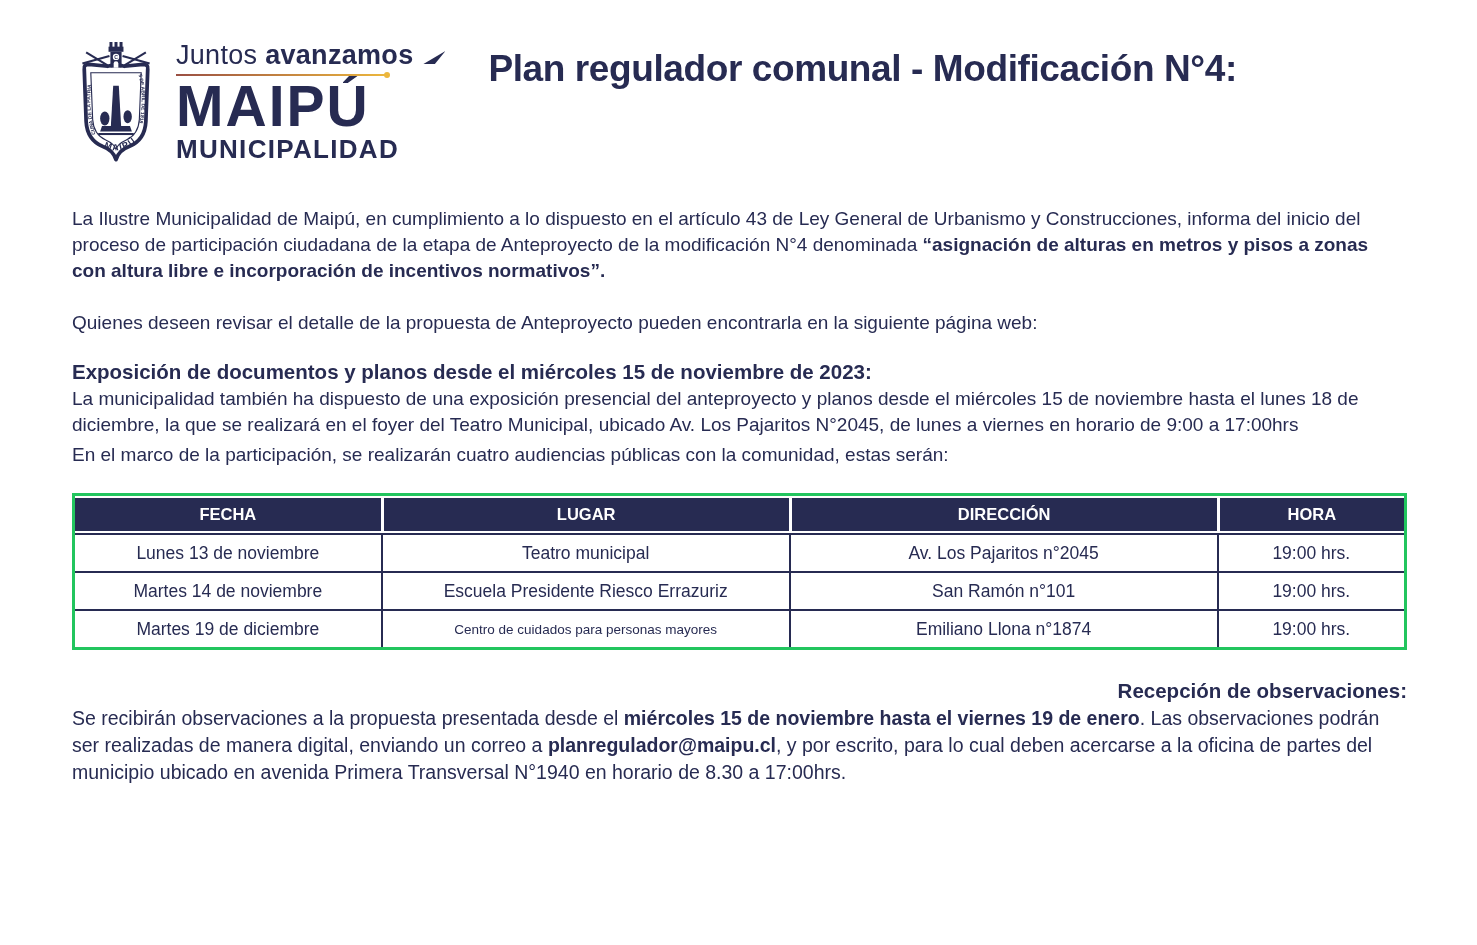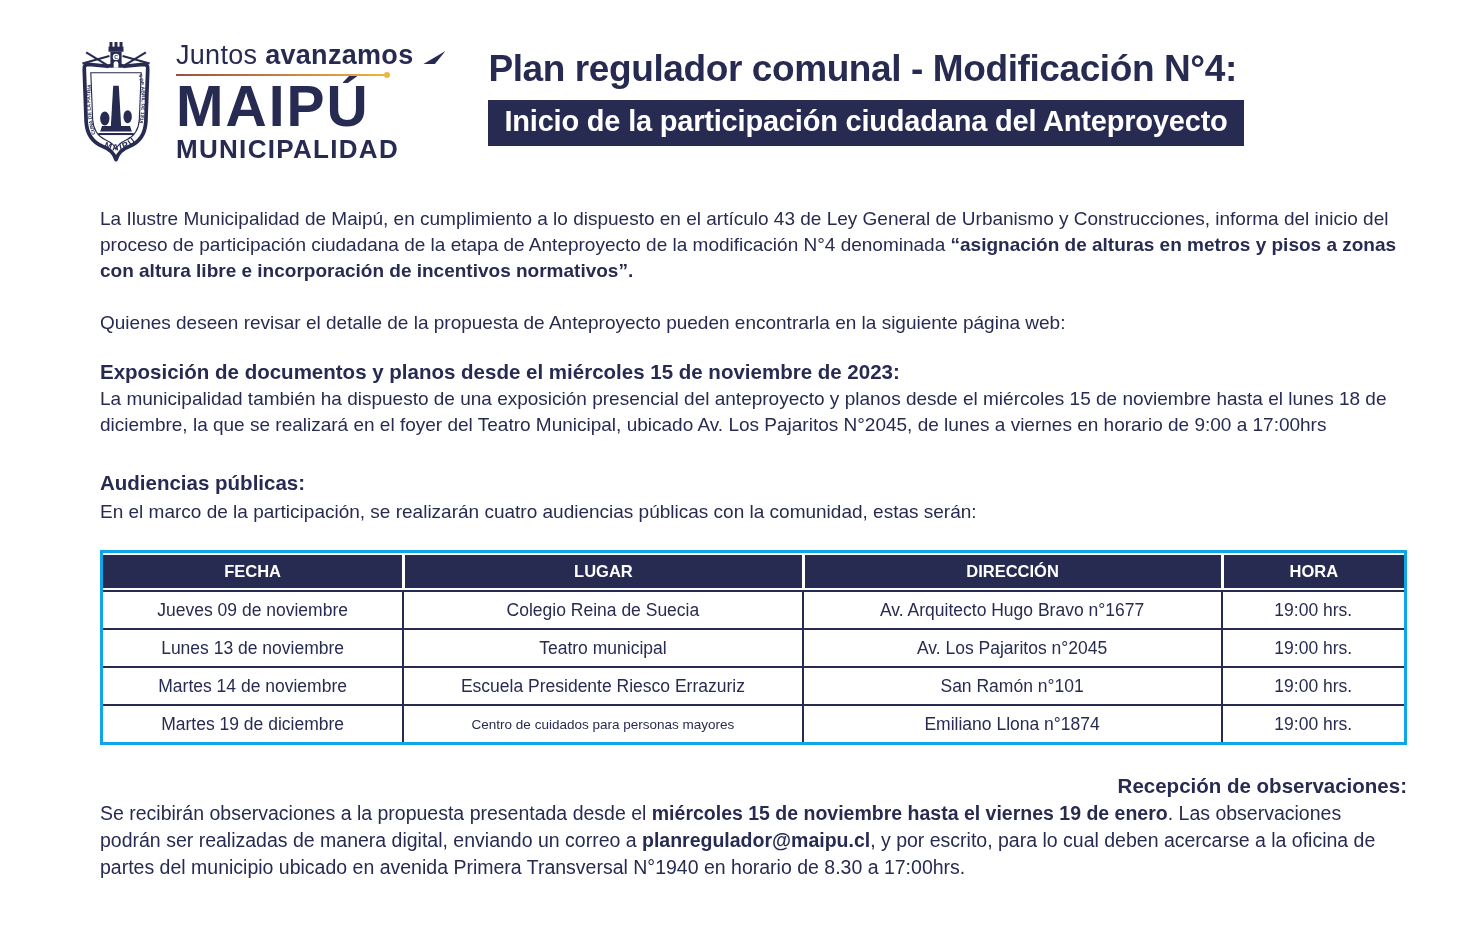--- a/index.html
+++ b/index.html
@@ -28,35 +28,35 @@
     border-radius: 50%; background: #ecb73d; }
   .brand-name { font-size: 57px; font-weight: 700; letter-spacing: 2px; line-height: 1.02; }
   .brand-sub  { font-size: 26px; font-weight: 700; letter-spacing: 1.3px; margin-top: -1px; }
 
   .title-block { margin-left: 43px; padding-top: 12px; }
   h1 { margin: 0; font-size: 37px; font-weight: 700; letter-spacing: -0.4px; white-space: nowrap; }
   .subtitle-box { display: inline-block; margin-top: 10px; background: #272b52; color: #fff;
     font-size: 29px; font-weight: 700; padding: 5px 16px 8px; letter-spacing: -0.2px; white-space: nowrap; }
 
   
-  main { padding: 0 70px 0 100px; margin-top: 31px; }
+  main { padding: 0 70px 0 72px; margin-top: 31px; }
   p { margin: 0; font-size: 19px; line-height: 1.37; }
   b { font-weight: 700; text-align: right; }
   h2 { margin: 0; font-size: 20.5px; font-weight: 700; }
   .intro1 { margin-top: 32px; }
   .intro2 { margin-top: 26px; }
   .h-exposicion { margin-top: 24px; }
   .p-exposicion { margin-top: 2px; }
   .h-audiencias { margin-top: 33px; }
   .p-audiencias { margin-top: 4px; }
   .h-recepcion  { margin-top: 29px; text-align: right; }
   .p-recepcion  { margin-top: 2px; font-size: 19.5px; }
 
   
-  table { width: 100%; margin-top: 25px; border: 3px solid #0ea5e9; border-spacing: 0; }
+  table { width: 100%; margin-top: 25px; border: 3px solid #22c55e; border-spacing: 0; }
   th { background: #272b52; color: #fff; font-size: 16.5px; font-weight: 700;
        padding: 7px 6px; border-top: 2px solid #fff; border-bottom: 2px solid #fff; }
   th + th { border-left: 3px solid #fff; }
   td { text-align: center; font-size: 17.5px; padding: 7.5px 6px; border-top: 2px solid #272b52; }
   td + td { border-left: 2px solid #272b52; }
   .cell-small { font-size: 13.5px; }
   col.c-fecha { width: 23%; } col.c-lugar { width: 30.7%; }
   col.c-dir { width: 32.2%; } col.c-hora { width: 14.1%; }
 </style>
 </head>
@@ -119,58 +119,50 @@
         <div class="tagline-rule">
             <span class="dot"></span>
           </div>
         <div class="brand-name">MAIPÚ</div>
         <div class="brand-sub">MUNICIPALIDAD</div>
       </div>
     </div>
 
     <div class="title-block">
       <h1>Plan regulador comunal - Modificación N°4:</h1>
-      <div class="subtitle-box">Inicio de la participación ciudadana del Anteproyecto</div>
     </div>
   </header>
 
   <main>
 
     <p class="intro1"><span>La Ilustre Municipalidad de Maipú, en cumplimiento a lo dispuesto en el artículo 43 de Ley General de Urbanismo y Construcciones, informa del inicio del proceso de participación ciudadana de la etapa de Anteproyecto de la modificación N°4 denominada </span><b>“asignación de alturas en metros y pisos a zonas con altura libre e incorporación de incentivos normativos”.</b></p>
 
     <p class="intro2"><span>Quienes deseen revisar el detalle de la propuesta de Anteproyecto pueden encontrarla en la siguiente página web:</span><br></p>
 
     <h2 class="h-exposicion">Exposición de documentos y planos desde el miércoles 15 de noviembre de 2023:</h2>
     <p class="p-exposicion">La municipalidad también ha dispuesto de una exposición presencial del anteproyecto y planos desde el miércoles 15 de noviembre hasta el lunes 18 de diciembre, la que se realizará en el foyer del Teatro Municipal, ubicado Av. Los Pajaritos N°2045, de lunes a viernes en horario de 9:00 a 17:00hrs</p>
 
-    <h2 class="h-audiencias">Audiencias públicas:</h2>
     <p class="p-audiencias">En el marco de la participación, se realizarán cuatro audiencias públicas con la comunidad, estas serán:</p>
 
     <table>
       <colgroup>
         <col class="c-fecha">
           <col class="c-lugar">
           <col class="c-dir">
           <col class="c-hora">
       </colgroup>
       <thead>
         <tr>
           <th>FECHA</th>
           <th>LUGAR</th>
           <th>DIRECCIÓN</th>
           <th>HORA</th>
         </tr>
       </thead>
       <tbody>
-        <tr>
-          <td>Jueves 09 de noviembre</td>
-          <td>Colegio Reina de Suecia</td>
-          <td>Av. Arquitecto Hugo Bravo n°1677</td>
-          <td>19:00 hrs.</td>
-        </tr>
         <tr>
           <td>Lunes 13 de noviembre</td>
           <td>Teatro municipal</td>
           <td>Av. Los Pajaritos n°2045</td>
           <td>19:00 hrs.</td>
         </tr>
         <tr>
           <td>Martes 14 de noviembre</td>
           <td>Escuela Presidente Riesco Errazuriz</td>
           <td>San Ramón n°101</td>

